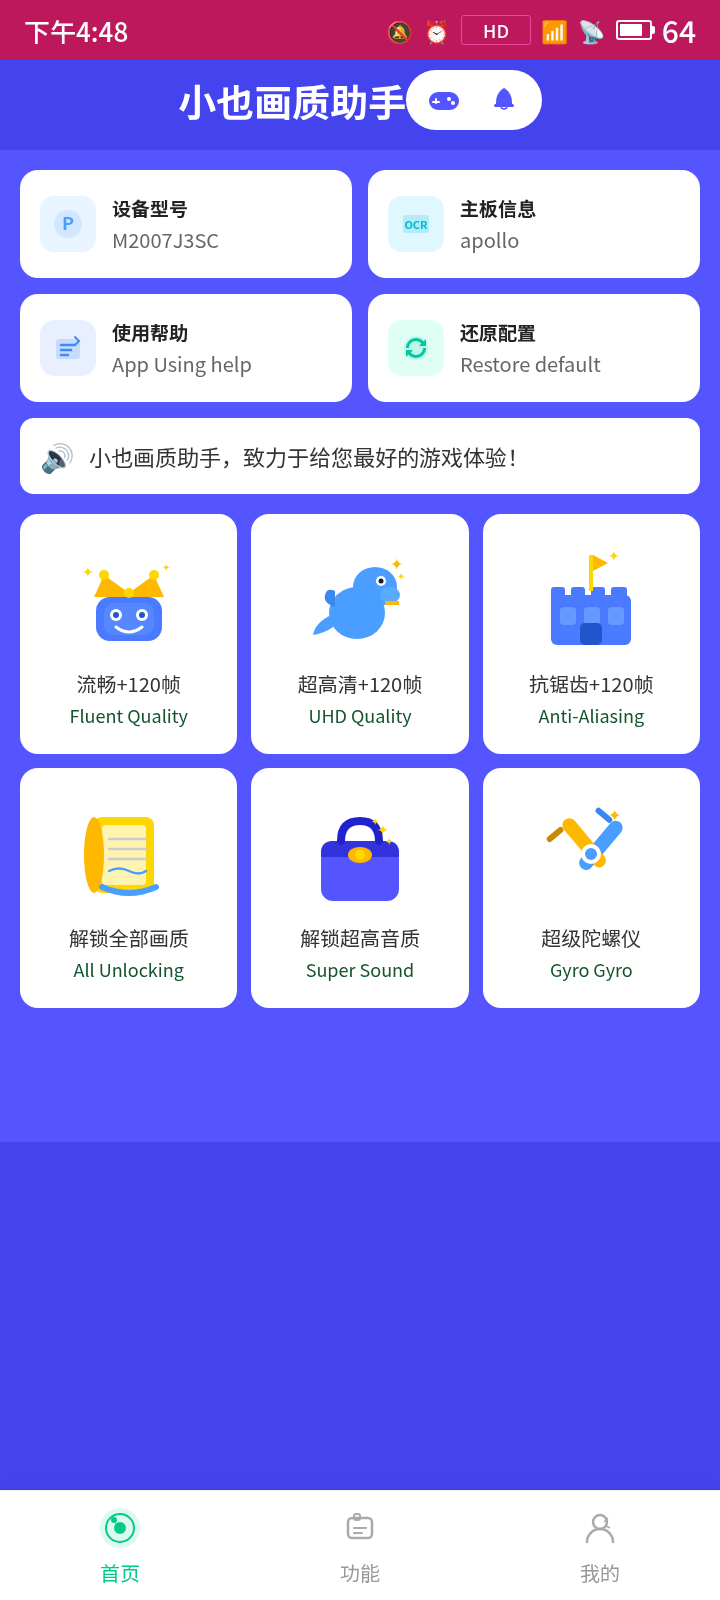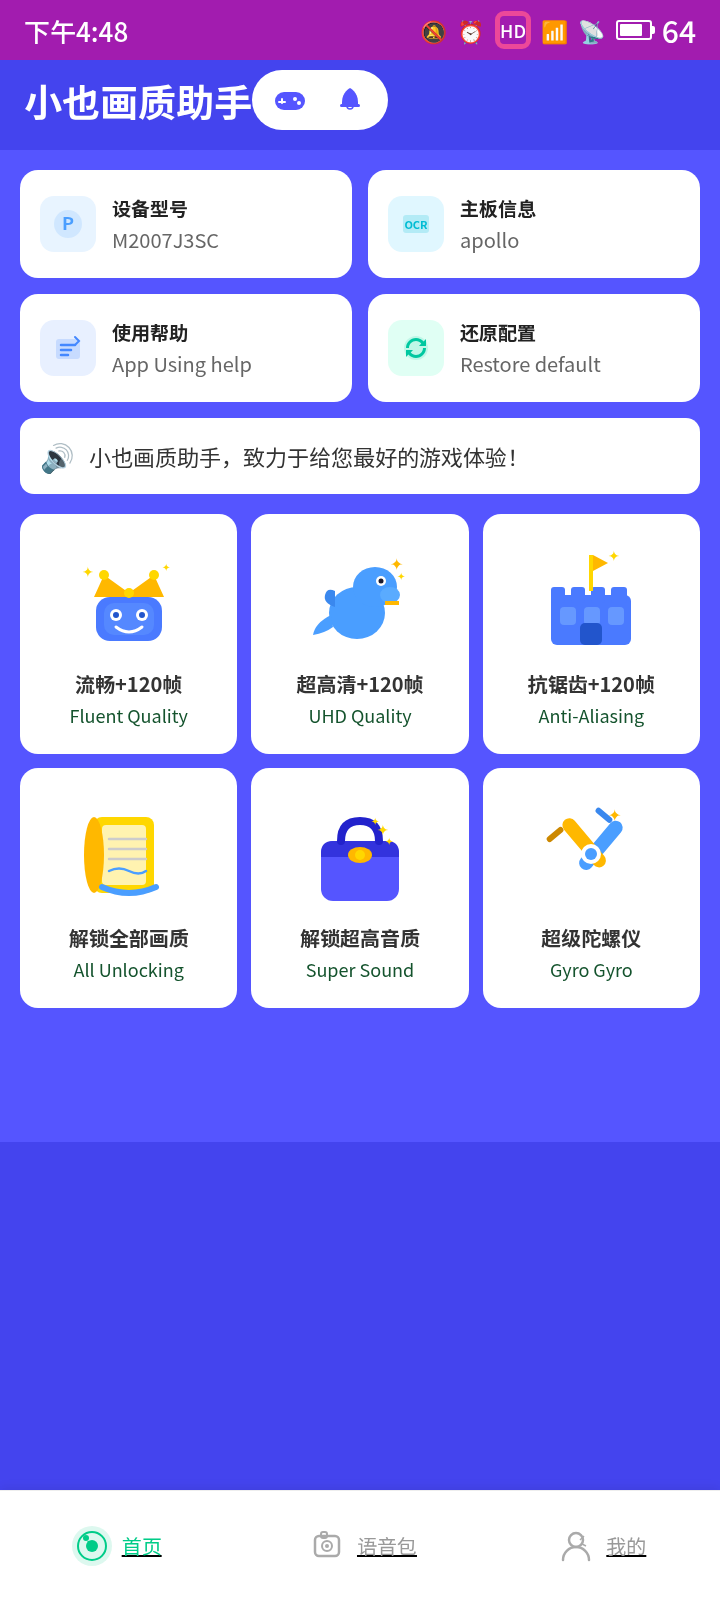--- a/index.html
+++ b/index.html
@@ -10,21 +10,21 @@
       font-family: 'PingFang SC', 'Noto Sans SC', sans-serif;
       background: #4444ee;
       position: relative;
       overflow-x: hidden;
     }
 
     
     .status-bar {
       width: 100%;
       height: 60px;
-      background: #a21caf;
+      background: #be185d;
       display: flex;
       align-items: center;
       justify-content: space-between;
       padding: 0 24px;
       color: white;
       font-size: 26px;
       font-weight: 500;
     }
     .status-bar-right {
       display: flex;
@@ -59,21 +59,21 @@
       width: 80%;
       border-radius: 1px;
     }
 
     
     .header {
       background: #4444ee;
       padding: 10px 24px 20px;
       display: flex;
       align-items: center;
-      justify-content: flex-start;
+      justify-content: center;
     }
     .header-title {
       color: white;
       font-size: 38px;
       font-weight: 700;
     }
     .header-actions {
       display: flex;
       align-items: center;
       gap: 0;
@@ -180,21 +180,21 @@
       width: 110px;
       height: 110px;
       display: flex;
       align-items: center;
       justify-content: center;
     }
     .feature-text .cn {
       font-size: 20px;
       color: #333;
       text-align: center;
-      font-weight: 700;
+      font-weight: 400;
       margin-bottom: 4px;
     }
     .feature-text .en {
       font-size: 18px;
       color: #14532d;
       text-align: center;
     }
     .feature-text { text-align: center; }
 
     
@@ -213,26 +213,25 @@
       height: 110px;
       background: white;
       display: flex;
       align-items: center;
       justify-content: space-around;
       border-top: 1px solid #eee;
       box-shadow: 0 -2px 10px rgba(0,0,0,0.08);
     }
     .nav-item {
       display: flex;
-      flex-direction: row;
+      flex-direction: column;
       align-items: center;
       gap: 6px;
       cursor: pointer;
       min-width: 100px;
-      text-decoration: underline;
     }
     .nav-icon {
       width: 48px;
       height: 48px;
       display: flex;
       align-items: center;
       justify-content: center;
       font-size: 32px;
     }
     .nav-label {
@@ -250,21 +249,21 @@
     }
   </style>
 </head>
 <body>
 
 <div class="status-bar">
   <span>下午4:48</span>
   <div class="status-bar-right">
     <span>🔕</span>
     <span>⏰</span>
-    <span style="font-size:18px;border:5px solid #ec4899;padding:1px 0;border-radius:9px;">HD</span>
+    <span style="font-size:18px;border:1px solid #ec4899;padding:1px 21px;border-radius:3px;">HD</span>
     <span>📶</span>
     <span>📡</span>
     <div class="battery-icon">
       <div class="battery-fill"></div>
     </div>
     <span style="font-size:30px;">64</span>
   </div>
 </div>
 
 <div class="header">
@@ -535,25 +534,24 @@
         <path d="M18 17 L20 21" stroke="#00cc88" stroke-width="1.5"></path>
       </svg>
     </div>
     <span class="nav-label">首页</span>
   </div>
   <div class="nav-item">
     <div class="nav-icon">
       <svg width="40" height="40" viewBox="0 0 40 40" fill="none">
         <rect x="8" y="10" width="24" height="20" rx="4" stroke="#aaa" stroke-width="2.5" fill="none"></rect>
         <rect x="14" y="6" width="6" height="6" rx="2" stroke="#aaa" stroke-width="2" fill="none"></rect>
-        <circle cx="20" cy="20" r="5" stroke="#aaa" stroke-width="2" fill="none"></circle>
-        <circle cx="20" cy="20" r="2" fill="#aaa"></circle>
+        <path d="M14 20 h12 M14 25 h8" stroke="#aaa" stroke-width="2" stroke-linecap="round"></path>
       </svg>
     </div>
-    <span class="nav-label">语音包</span>
+    <span class="nav-label">功能</span>
   </div>
   <div class="nav-item">
     <div class="nav-icon">
       <svg width="40" height="40" viewBox="0 0 40 40" fill="none">
         <circle cx="20" cy="14" r="7" stroke="#aaa" stroke-width="2.5" fill="none"></circle>
         <path d="M7 34c0-7.18 5.82-13 13-13s13 5.82 13 13" stroke="#aaa" stroke-width="2.5" stroke-linecap="round" fill="none"></path>
         <path d="M24 14 L28 10" stroke="#aaa" stroke-width="1.5"></path>
         <path d="M26 18 L30 20" stroke="#aaa" stroke-width="1.5"></path>
       </svg>
     </div>

